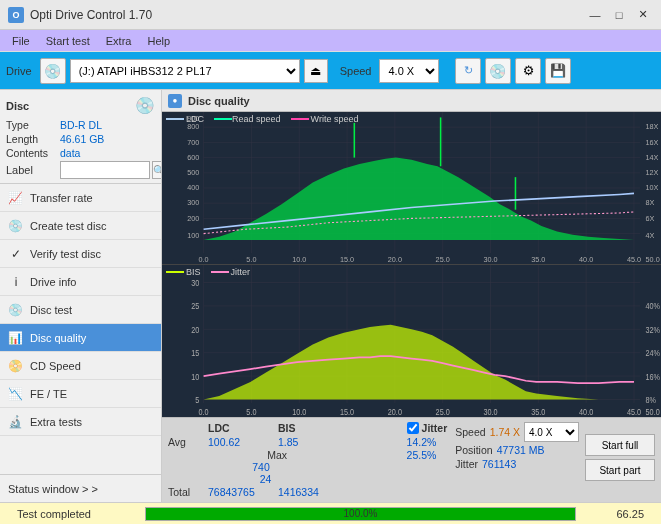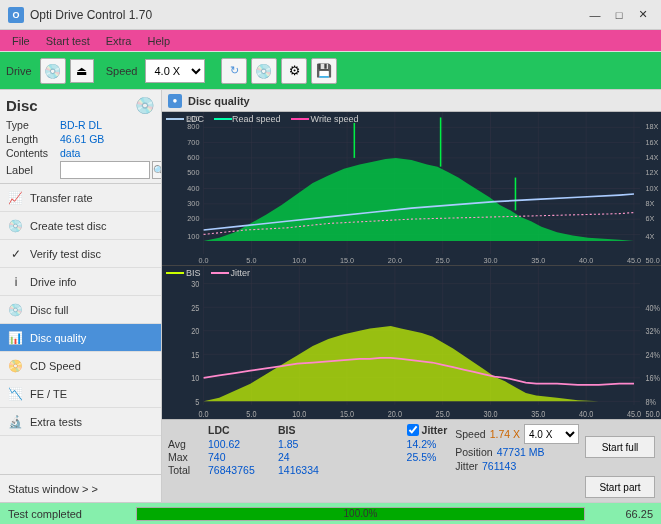--- a/index.html
+++ b/index.html
@@ -7,41 +7,41 @@
 
     
     .title-bar { background: #e8e8e8; height: 30px; display: flex; align-items: center; justify-content: space-between; padding: 0 8px; border-bottom: 1px solid #ccc; }
     .title-bar-left { display: flex; align-items: center; gap: 6px; }
     .title-bar-icon { width: 16px; height: 16px; background: #4a90d9; border-radius: 2px; display: flex; align-items: center; justify-content: center; color: white; font-size: 9px; font-weight: bold; }
     .title-bar-text { font-size: 12px; color: #333; }
     .title-bar-controls { display: flex; gap: 4px; }
     .title-btn { width: 20px; height: 20px; border: none; background: transparent; cursor: pointer; display: flex; align-items: center; justify-content: center; font-size: 11px; color: #333; }
 
     
-    .menu-bar { background: #ec4899; height: 22px; display: flex; align-items: center; padding: 0 4px; border-bottom: 1px solid #ddd; }
+    .menu-bar { background: #c4b5fd; height: 22px; display: flex; align-items: center; padding: 0 4px; border-bottom: 1px solid #ddd; }
     .menu-item { padding: 2px 8px; cursor: pointer; font-size: 11px; color: #333; }
 
     
-    .toolbar { background: #22c55e; height: 38px; display: flex; align-items: center; padding: 0 6px; gap: 4px; border-bottom: 1px solid #ccc; }
+    .toolbar { background: #0ea5e9; height: 38px; display: flex; align-items: center; padding: 0 6px; gap: 4px; border-bottom: 1px solid #ccc; }
     .toolbar-label { font-size: 11px; color: #333; margin-right: 4px; }
     .drive-select { height: 24px; width: 230px; font-size: 11px; border: 1px solid #aaa; background: white; padding: 0 4px; }
     .toolbar-btn { height: 24px; width: 24px; border: 1px solid #aaa; background: #f5f5f5; cursor: pointer; display: flex; align-items: center; justify-content: center; font-size: 12px; }
     .speed-label { font-size: 11px; color: #333; margin-left: 8px; margin-right: 4px; }
     .speed-select { height: 24px; width: 60px; font-size: 11px; border: 1px solid #aaa; background: white; padding: 0 4px; }
     .toolbar-sep { width: 8px; }
     .toolbar-icon-btn { height: 26px; width: 26px; border: 1px solid #aaa; background: #f5f5f5; cursor: pointer; display: flex; align-items: center; justify-content: center; border-radius: 2px; }
 
     
     .main { display: flex; height: calc(524px - 30px - 22px - 38px - 22px); }
 
     
     .sidebar { width: 162px; background: #f0f0f0; border-right: 1px solid #ccc; display: flex; flex-direction: column; overflow: hidden; }
     .disc-section { padding: 6px 6px 4px 6px; border-bottom: 1px solid #ccc; }
     .disc-header { display: flex; align-items: center; justify-content: space-between; margin-bottom: 4px; }
-    .disc-title { font-size: 15px; font-weight: bold; color: #333; }
+    .disc-title { font-size: 11px; font-weight: bold; color: #333; }
     .disc-info-row { display: flex; align-items: flex-start; margin-bottom: 2px; font-size: 10.5px; }
     .disc-info-label { color: #333; width: 54px; flex-shrink: 0; }
     .disc-info-value { color: #0066cc; font-weight: normal; }
     .label-row { display: flex; align-items: center; margin-top: 2px; }
     .label-input { width: 90px; height: 18px; border: 1px solid #aaa; background: white; font-size: 10px; }
     .label-btn { width: 20px; height: 18px; border: 1px solid #aaa; background: #f5f5f5; cursor: pointer; display: flex; align-items: center; justify-content: center; font-size: 10px; margin-left: 2px; }
 
     
     .nav-items { flex: 1; }
     .nav-item { height: 28px; display: flex; align-items: center; padding: 0 8px; cursor: pointer; font-size: 11px; color: #333; border-bottom: 1px solid #ddd; gap: 6px; }
@@ -61,21 +61,21 @@
     
     .charts-area { flex: 1; display: flex; flex-direction: column; background: #1e2a3a; }
     .chart-top { flex: 1; position: relative; border-bottom: 1px solid #444; }
     .chart-bottom { flex: 1; position: relative; }
 
     
     .stats-bar { background: #d4d4d4; border-top: 1px solid #bbb; padding: 3px 6px; display: flex; gap: 0; align-items: flex-start; }
     .action-btn { height: 22px; width: 70px; font-size: 10px; border: 1px solid #aaa; background: #f0f0f0; cursor: pointer; }
 
     
-    .status-bar { background: #86efac; height: 22px; display: flex; align-items: center; padding: 0 8px; border-top: 1px solid #ccc; gap: 8px; }
+    .status-bar { background: #fef9c3; height: 22px; display: flex; align-items: center; padding: 0 17px; border-top: 1px solid #ccc; gap: 8px; }
     .status-text { font-size: 11px; color: #333; width: 120px; }
     .progress-bar-container { flex: 1; height: 14px; background: white; border: 1px solid #aaa; position: relative; }
     .progress-bar-fill { height: 100%; background: #00aa00; }
     .progress-pct { position: absolute; top: 0; left: 0; right: 0; bottom: 0; display: flex; align-items: center; justify-content: center; font-size: 10px; color: #333; }
     .status-right { font-size: 11px; color: #333; width: 60px; text-align: right; }
 
     
     .chart-svg { width: 100%; height: 100%; }
   </style>
 </head>
@@ -96,20 +96,23 @@
 <div class="menu-bar">
   <span class="menu-item">File</span>
   <span class="menu-item">Start test</span>
   <span class="menu-item">Extra</span>
   <span class="menu-item">Help</span>
 </div>
 
 <div class="toolbar">
   <span class="toolbar-label">Drive</span>
   <div class="toolbar-icon-btn" style="font-size:14px;">💿</div>
+  <select class="drive-select">
+    <option>(J:)  ATAPI iHBS312  2 PL17</option>
+  </select>
   <button class="toolbar-btn">⏏</button>
   <span class="speed-label">Speed</span>
   <select class="speed-select">
     <option>4.0 X</option>
   </select>
   <div class="toolbar-sep"></div>
   <div class="toolbar-icon-btn" style="color:#4a90d9;">↻</div>
   <div class="toolbar-icon-btn" style="font-size:14px;">💿</div>
   <div class="toolbar-icon-btn" style="font-size:13px;">⚙</div>
   <div class="toolbar-icon-btn" style="font-size:13px;">💾</div>
@@ -155,21 +158,21 @@
       <div class="nav-item">
         <span class="nav-item-icon">✓</span>
         <span>Verify test disc</span>
       </div>
       <div class="nav-item">
         <span class="nav-item-icon">ℹ</span>
         <span>Drive info</span>
       </div>
       <div class="nav-item">
         <span class="nav-item-icon">💿</span>
-        <span>Disc full</span>
+        <span>Disc test</span>
       </div>
       <div class="nav-item active">
         <span class="nav-item-icon">📊</span>
         <span>Disc quality</span>
       </div>
       <div class="nav-item">
         <span class="nav-item-icon">📀</span>
         <span>CD Speed</span>
       </div>
       <div class="nav-item">
@@ -354,21 +357,21 @@
         <div style="display:flex;gap:0;font-size:10.5px;color:#333;font-weight:bold;margin-bottom:2px;">
           <span style="width:40px;"></span>
           <span style="width:70px;">LDC</span>
           <span style="width:55px;">BIS</span>
         </div>
         <div style="display:flex;align-items:flex-end;font-size:10.5px;margin-bottom:1px;">
           <span style="width:40px;color:#333;">Avg</span>
           <span style="width:70px;color:#0055cc;">100.62</span>
           <span style="width:55px;color:#0055cc;">1.85</span>
         </div>
-        <div style="display:flex;align-items:center;font-size:10.5px;margin-bottom:1px;">
+        <div style="display:flex;align-items:center;font-size:10.5px;margin-bottom:1px;flex-direction:column;">
           <span style="width:40px;color:#333;">Max</span>
           <span style="width:70px;color:#0055cc;">740</span>
           <span style="width:55px;color:#0055cc;">24</span>
         </div>
         <div style="display:flex;align-items:center;font-size:10.5px;">
           <span style="width:40px;color:#333;">Total</span>
           <span style="width:70px;color:#0055cc;">76843765</span>
           <span style="width:55px;color:#0055cc;">1416334</span>
         </div>
       </div>
@@ -393,21 +396,21 @@
         <div style="display:flex;align-items:center;gap:4px;">
           <span style="color:#333;">Position</span>
           <span style="color:#0055cc;">47731 MB</span>
         </div>
         <div style="display:flex;align-items:center;gap:4px;">
           <span style="color:#333;">Jitter</span>
           <span style="color:#0055cc;">761143</span>
         </div>
       </div>
 
-      <div style="display:flex;flex-direction:column;gap:18px;margin-left:6px;margin-top:12px;">
+      <div style="display:flex;flex-direction:column;gap:3px;margin-left:6px;margin-top:12px;">
         <button class="action-btn">Start full</button>
         <button class="action-btn">Start part</button>
       </div>
     </div>
 
   </div>
 </div>
 
 <div class="status-bar">
   <span class="status-text">Test completed</span>

